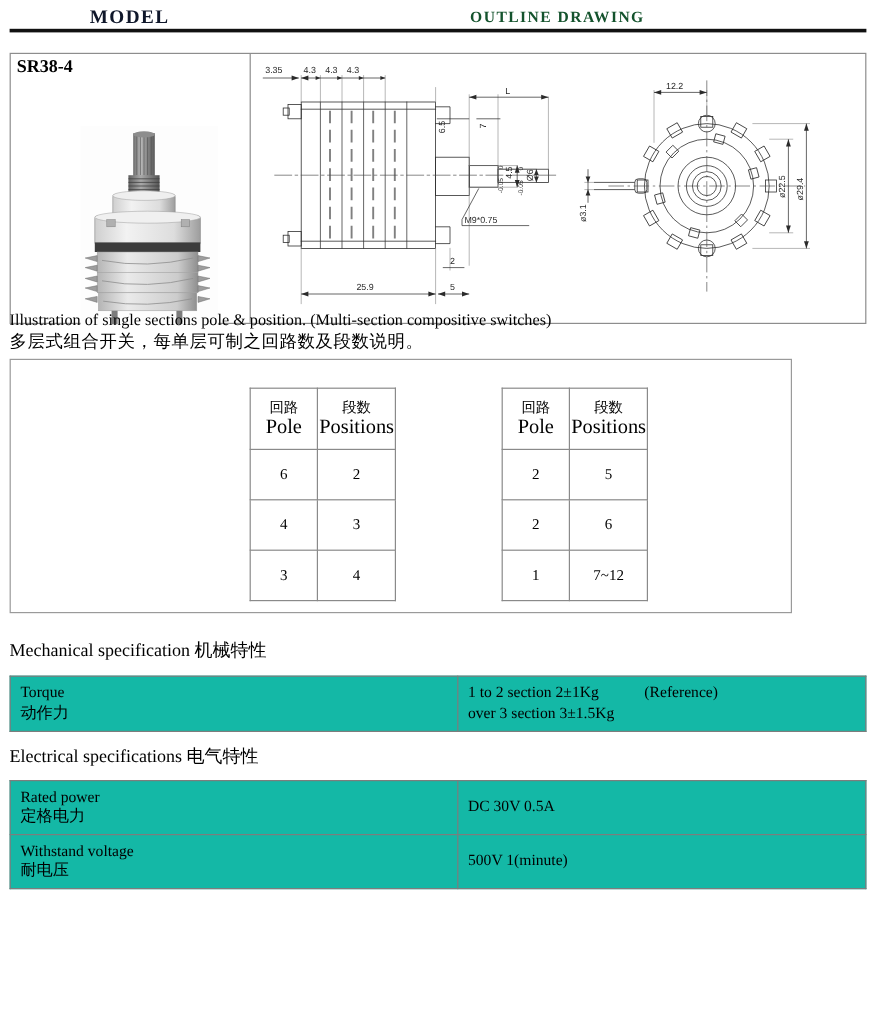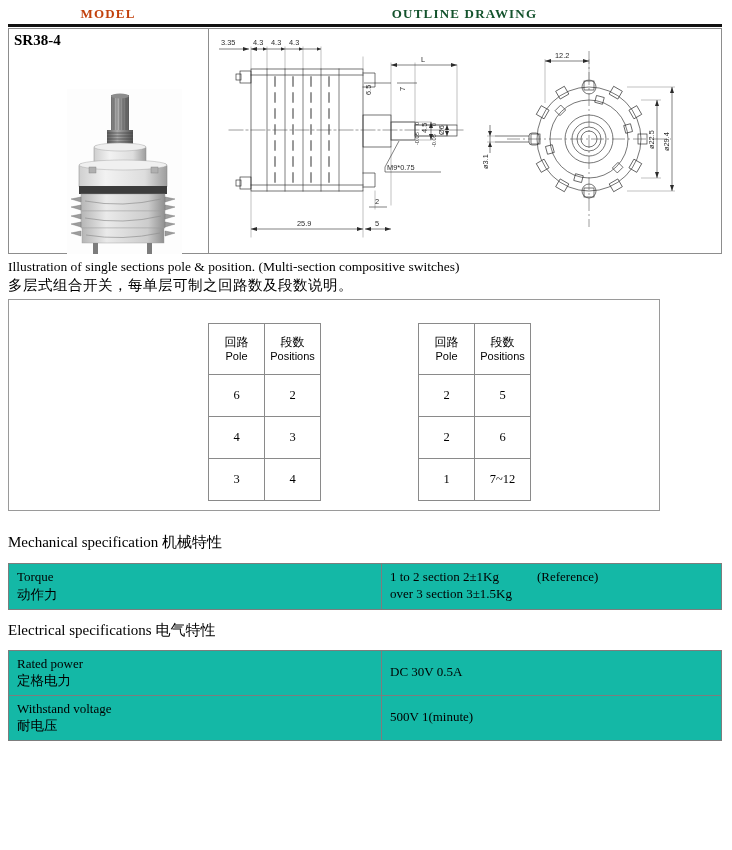--- a/index.html
+++ b/index.html
@@ -6,29 +6,29 @@
   body{
     width:732px;height:850px;background:#fff;
     font-family:"Liberation Serif","DejaVu Serif",serif;
     color:#000;position:relative;overflow:hidden;
   }
   .page{position:relative;width:732px;height:850px;}
 
   
   .hdr{position:absolute;left:0;top:6px;width:732px;height:18px;}
   .hdr-model{position:absolute;left:8px;top:0;width:200px;text-align:center;
-    font-size:13px;font-weight:bold;letter-spacing:1.2px;color:#c2410c;
+    font-size:16px;font-weight:bold;letter-spacing:1.2px;color:#0f172a;
     font-family:"Liberation Serif",serif;}
   .hdr-outline{position:absolute;left:207px;top:0;width:515px;text-align:center;
     font-size:13px;font-weight:bold;letter-spacing:1.2px;color:#14532d;
     font-family:"Liberation Serif",serif;}
   .hdr-rule{position:absolute;left:8px;top:24px;width:714px;height:3px;background:#111;}
 
   
-  .frame{position:absolute;left:8px;top:28px;width:714px;height:226px;
+  .frame{position:absolute;left:8px;top:44px;width:714px;height:226px;
     border:1px solid #8d8d8d;box-sizing:border-box;}
   .frame-div{position:absolute;left:199px;top:0;width:1px;height:224px;background:#8d8d8d;}
   .model-name{position:absolute;left:5px;top:3px;font-size:15px;font-weight:bold;
     font-family:"Liberation Serif",serif;}
 
   
   .photo{position:absolute;left:58px;top:60px;width:115px;height:165px;}
 
   
   .draw{position:absolute;top:0;left:0;}
@@ -40,21 +40,21 @@
 
   
   .polebox{position:absolute;left:8px;top:299px;width:652px;height:212px;
     border:1px solid #9a9a9a;box-sizing:border-box;}
   .ptable{position:absolute;top:23px;border-collapse:collapse;
     border:1px solid #6e6e6e;background:#fff;}
   .ptable td{border:1px solid #8a8a8a;width:53px;height:39px;text-align:center;
     vertical-align:middle;font-size:12.5px;font-family:"Liberation Serif",serif;}
   .ptable td.hd{height:48px;line-height:1.18;}
   .ptable .cn{font-family:"DejaVu Sans",sans-serif;font-size:12px;display:block;}
-  .ptable .en{font-family:Liberation Sans, sans-serif;font-size:11px;display:block;}
+  .ptable .en{font-family:Liberation Serif, serif;font-size:17px;display:block;}
   #ptable-left{left:199px;}
   #ptable-right{left:409px;}
 
   
   .sect-title{position:absolute;left:8px;font-size:15px;
     font-family:"Liberation Serif",serif;}
   .sect-title .cn{font-family:"DejaVu Sans",sans-serif;font-size:15px;}
 
   
   .spec{position:absolute;left:8px;width:714px;border-collapse:collapse;

